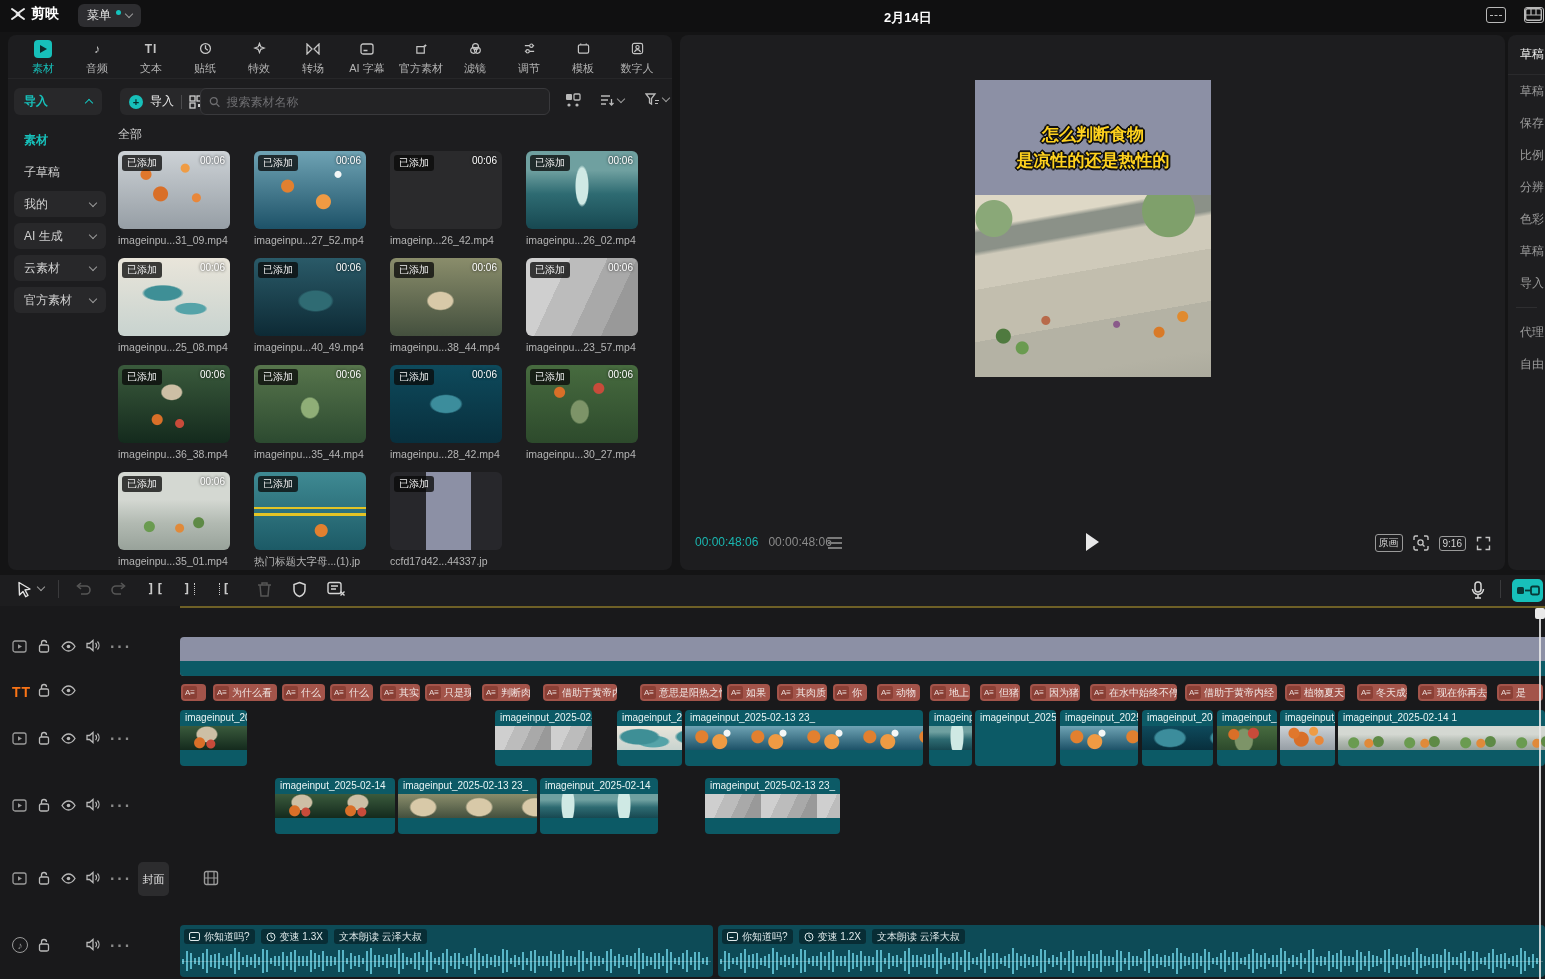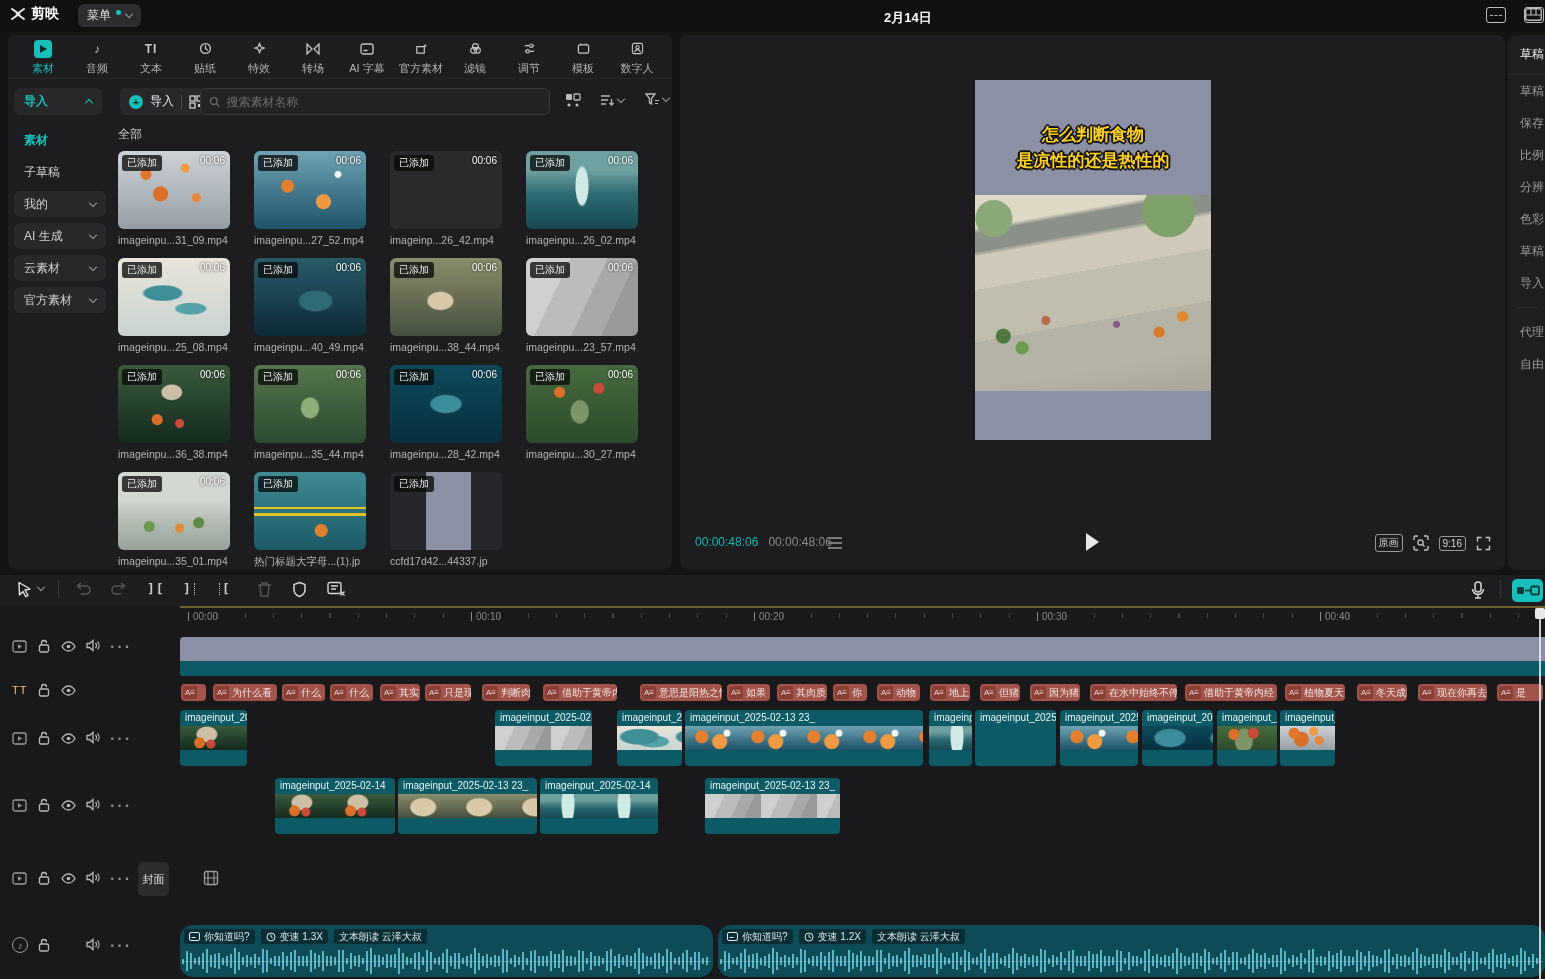--- a/index.html
+++ b/index.html
@@ -58,21 +58,21 @@
   .a11{background:radial-gradient(ellipse 24px 14px at 50% 50%,#3c8d9c 0 60%,transparent 70%),linear-gradient(180deg,#0e4a5c,#082f3d)}
   .a12{background:radial-gradient(circle at 30% 35%,#d96f28 0 5px,transparent 6px),radial-gradient(circle at 65% 30%,#c84b3a 0 5px,transparent 6px),radial-gradient(ellipse 14px 18px at 48% 60%,#7d9468 0 60%,transparent 70%),linear-gradient(180deg,#476b3f,#2d4a2c)}
   .a13{background:radial-gradient(circle at 28% 70%,#6a9b50 0 5px,transparent 6px),radial-gradient(circle at 55% 72%,#e08a3a 0 4px,transparent 5px),radial-gradient(circle at 72% 65%,#5e8a46 0 5px,transparent 6px),linear-gradient(180deg,#d4d8d2 0 35%,#b2bab2 65%,#98a29a)}
   .a14{background:linear-gradient(0deg,transparent 0 44%,#e3c425 44% 47%,transparent 47% 52%,#e3c425 52% 55%,transparent 55%),radial-gradient(circle at 60% 75%,#e2802f 0 6px,transparent 7px),linear-gradient(180deg,#3f8a93,#1c5a66)}
   .a15{background:linear-gradient(90deg,#27272b 0 32%,#8c90a5 32% 72%,#27272b 72%)}
   
   #player{position:absolute;left:680px;top:35px;width:825px;height:535px;background:#1d1d1f;border-radius:8px;overflow:hidden}
   .pl-head{position:absolute;left:0;top:0;right:0;height:38px;display:flex;align-items:center;justify-content:space-between;padding:0 18px;font-size:12px;color:#dadada}
   .ham{width:16px;height:11px;border-top:2px solid #a8a8a8;border-bottom:2px solid #a8a8a8;position:relative}
   .ham:after{content:"";position:absolute;left:0;right:0;top:2.5px;border-top:2px solid #a8a8a8}
-  .stage{position:absolute;left:295px;top:45px;width:236px;height:360px;background:#8c90a5;overflow:hidden}
+  .stage{position:absolute;left:295px;top:45px;width:236px;height:297px;background:#8c90a5;overflow:hidden}
   .caption{position:absolute;left:0;right:0;top:42px;text-align:center;font-size:17px;font-weight:bold;color:#ffd21e;line-height:1.5;text-shadow:-2px 0 0 #111,2px 0 0 #111,0 -2px 0 #111,0 2px 0 #111,-1px -1px 0 #111,1px 1px 0 #111,-1px 1px 0 #111,1px -1px 0 #111}
   .illus{position:absolute;left:0;right:0;top:115px;height:196px;
     background:
      radial-gradient(circle at 82% 8%,#7fa06b 0 26px,transparent 27px),
      radial-gradient(circle at 8% 12%,#8aa878 0 18px,transparent 19px),
      radial-gradient(circle at 12% 72%,#4f7a3f 0 7px,transparent 8px),
      radial-gradient(circle at 20% 78%,#6a9b50 0 6px,transparent 7px),
      radial-gradient(circle at 88% 62%,#e08a2e 0 5px,transparent 6px),
      radial-gradient(circle at 78% 70%,#d97a28 0 5px,transparent 6px),
      radial-gradient(circle at 30% 64%,#b86a4a 0 4px,transparent 5px),
@@ -109,21 +109,21 @@
   .clip-gray i{position:absolute;left:0;right:0;bottom:0;height:15px;background:#0c5a66}
   .tclip{position:absolute;top:109px;height:17px;background:#a3544a;border-radius:4px;display:flex;align-items:center;overflow:hidden;padding-left:2px;gap:3px}
   .tbadge{flex:0 0 auto;width:14px;height:13px;background:#8a3f35;border-radius:2px;color:#e9d9d6;font-size:8px;display:flex;align-items:center;justify-content:center}
   .tlabel{font-size:10px;color:#f0e4e2;white-space:nowrap}
   .vclip{position:absolute;height:56px;background:#0c5a66;border-radius:4px;overflow:hidden}
   .vclip .vh{height:16px;font-size:10px;color:#e8f4f4;padding:2px 0 0 5px;white-space:nowrap;overflow:hidden}
   .vclip .vb{height:24px;background-size:56px 24px;background-repeat:repeat-x}
   .row3{top:135px}.row4{top:203px}
   .cover-btn{position:absolute;left:138px;top:287px;width:31px;height:34px;background:#2c2c2e;border-radius:5px;color:#e5e5e5;font-size:11px;display:flex;align-items:center;justify-content:center}
   .film-ic{position:absolute;left:203px;top:295px}
-  .aclip{position:absolute;top:350px;height:52px;background:#0d4b57;border-radius:13px;overflow:hidden}
+  .aclip{position:absolute;top:350px;height:52px;background:#0d4b57;border-radius:4px;overflow:hidden}
   .abadges{position:absolute;left:4px;top:4px;display:flex;gap:6px}
   .abadge{height:15px;background:rgba(8,42,50,.9);border-radius:3px;color:#dfe9ea;font-size:10px;display:flex;align-items:center;padding:0 5px;gap:4px;white-space:nowrap}
   .wave{position:absolute;left:2px;right:2px;top:22px;height:28px;display:flex;align-items:center;overflow:hidden}
   .wave:before{content:"";position:absolute;left:0;right:0;top:14px;border-top:1px solid rgba(255,255,255,.22)}
   .wave i{flex:0 0 2px;margin-right:2px;background:#58b6c7;display:block}
   .playhead-head{position:absolute;left:1535px;top:33px;width:10px;height:11px;background:#e9e9e9;border-radius:2px}
   .playhead-line{position:absolute;left:1539px;top:44px;width:1.5px;bottom:0;background:rgba(235,235,235,.85)}
   svg{display:block}
 </style>
 </head>
@@ -515,47 +515,40 @@
     <span class="tico" style="left:1512px;top:4px;width:31px;height:23px;background:#17c0ba;border-radius:5px">
         <svg width="31" height="23" viewBox="0 0 31 23">
           <rect x="5" y="8" width="7" height="7" rx="1.5" fill="#073a38"></rect>
           <path d="M13 11.5h6" stroke="#073a38" stroke-width="1.8"></path>
           <rect x="19" y="7.5" width="8" height="8" rx="1.5" fill="none" stroke="#073a38" stroke-width="1.8"></rect>
         </svg>
       </span>
   </div>
 
   <div class="oliveline"></div>
-  <div class="ruler">
-    <span class="rlabel" style="left:8px">00:00</span>
-    <span class="rlabel" style="left:291px">00:10</span>
-    <span class="rlabel" style="left:574px">00:20</span>
-    <span class="rlabel" style="left:857px">00:30</span>
-    <span class="rlabel" style="left:1140px">00:40</span>
-  </div>
 
   <svg class="hdr-ic" style="left:12px;top:65px" width="15" height="13" viewBox="0 0 15 13">
       <rect x="1" y="1" width="13" height="11" rx="2" fill="none" stroke="#9a9a9a" stroke-width="1.3"></rect>
       <path d="M6 4.2l4 2.3-4 2.3z" fill="#9a9a9a"></path>
     </svg>
   <svg class="hdr-ic" style="left:38px;top:64px" width="12" height="14" viewBox="0 0 12 14">
       <rect x="1.5" y="6" width="9" height="7" rx="1.5" fill="none" stroke="#b9b9b9" stroke-width="1.3"></rect>
       <path d="M3.5 6V4a2.5 2.5 0 015 0" fill="none" stroke="#b9b9b9" stroke-width="1.3"></path>
     </svg>
   <svg class="hdr-ic" style="left:61px;top:66px" width="15" height="11" viewBox="0 0 15 11">
       <path d="M1 5.5C3 2.2 5 1 7.5 1S12 2.2 14 5.5C12 8.8 10 10 7.5 10S3 8.8 1 5.5z" fill="none" stroke="#b9b9b9" stroke-width="1.3"></path>
       <circle cx="7.5" cy="5.5" r="1.8" fill="#b9b9b9"></circle>
     </svg>
   <svg class="hdr-ic" style="left:86px;top:64px" width="14" height="13" viewBox="0 0 14 13">
       <path d="M1 4.5h2.5L7 1.5v10L3.5 8.5H1z" fill="none" stroke="#b9b9b9" stroke-width="1.3"></path>
       <path d="M9.5 4a3.5 3.5 0 010 5M11.5 2.5a6 6 0 010 8" fill="none" stroke="#b9b9b9" stroke-width="1.2"></path>
     </svg>
   <span class="hdr-ic dots3" style="left:110px;top:63px">···</span>
 
-  <span class="hdr-ic" style="left:12px;top:109px;font-size:11px;font-weight:normal;letter-spacing:1px;color:#fdba74">TT</span>
+  <span class="hdr-ic" style="left:12px;top:109px;font-size:14px;font-weight:bold;letter-spacing:1px;color:#f97316">TT</span>
   <svg class="hdr-ic" style="left:38px;top:108px" width="12" height="14" viewBox="0 0 12 14">
       <rect x="1.5" y="6" width="9" height="7" rx="1.5" fill="none" stroke="#b9b9b9" stroke-width="1.3"></rect>
       <path d="M3.5 6V4a2.5 2.5 0 015 0" fill="none" stroke="#b9b9b9" stroke-width="1.3"></path>
     </svg>
   <svg class="hdr-ic" style="left:61px;top:110px" width="15" height="11" viewBox="0 0 15 11">
       <path d="M1 5.5C3 2.2 5 1 7.5 1S12 2.2 14 5.5C12 8.8 10 10 7.5 10S3 8.8 1 5.5z" fill="none" stroke="#b9b9b9" stroke-width="1.3"></path>
       <circle cx="7.5" cy="5.5" r="1.8" fill="#b9b9b9"></circle>
     </svg>
 
   <svg class="hdr-ic" style="left:12px;top:157px" width="15" height="13" viewBox="0 0 15 13">
@@ -748,20 +741,24 @@
       <div class="vh">imageinput_2025</div>
       <div class="vb a11"></div>
     </div>
   <div class="vclip row3" style="left:1217px;width:60px">
       <div class="vh">imageinput_20</div>
       <div class="vb a12"></div>
     </div>
   <div class="vclip row3" style="left:1280px;width:55px">
       <div class="vh">imageinput_2</div>
       <div class="vb a1"></div>
+    </div>
+  <div class="vclip row3" style="left:1338px;width:207px">
+      <div class="vh">imageinput_2025-02-14 1</div>
+      <div class="vb a13"></div>
     </div>
 
   <div class="vclip row4" style="left:275px;width:120px">
       <div class="vh">imageinput_2025-02-14</div>
       <div class="vb a9"></div>
     </div>
   <div class="vclip row4" style="left:398px;width:139px">
       <div class="vh">imageinput_2025-02-13 23_</div>
       <div class="vb a7"></div>
     </div>

